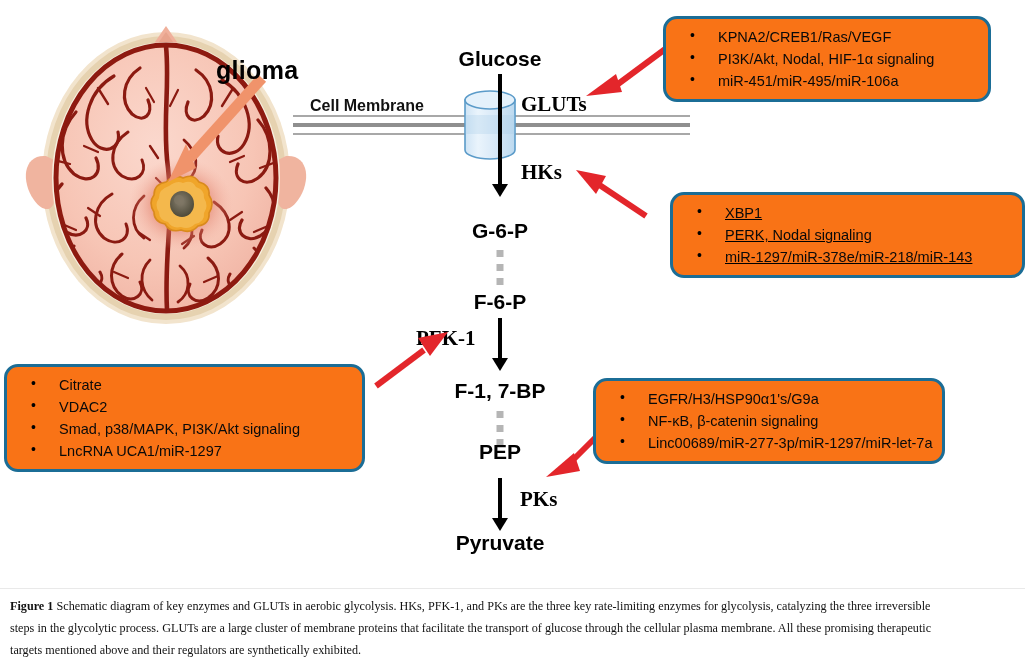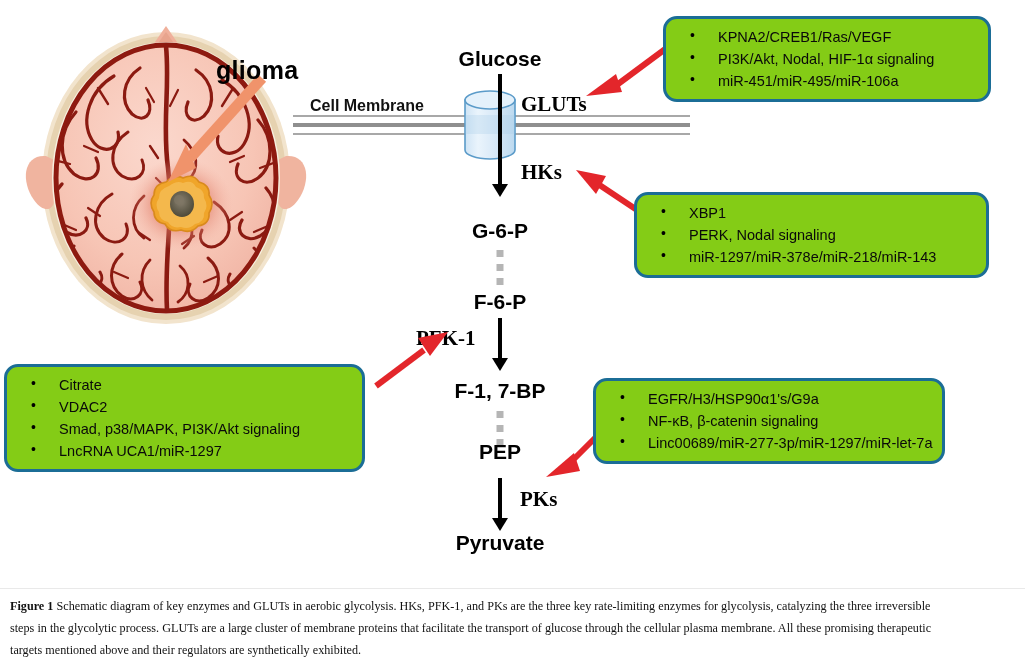--- a/index.html
+++ b/index.html
@@ -73,21 +73,21 @@
     transform: translateX(-50%);
   }
 
   
   .cylinder-wrap { transform: translateX(-50%); }
 
   
   .info-box {
     border: 3px solid #1B6D96;
     border-radius: 14px;
-    background: #84cc16;
+    background: #f97316;
     padding: 7px 10px 7px 10px;
   }
   .info-box ul {
     margin: 0; padding: 0; list-style: none;
   }
   .info-box li {
     position: relative;
     font-size: 14.5px;
     color: #0a0a0a;
     line-height: 1.52;
@@ -352,21 +352,21 @@
   </div>
 
   <div class="abs info-box" style="left:663px; top:16px; width:328px;">
     <ul>
       <li>KPNA2/CREB1/Ras/VEGF</li>
       <li>PI3K/Akt, Nodal, HIF-1α signaling</li>
       <li>miR-451/miR-495/miR-106a</li>
     </ul>
   </div>
 
-  <div class="abs info-box" style="left:634px; top:192px; width:355px;">
+  <div class="abs info-box" style="left:670px; top:192px; width:355px;text-decoration:underline;">
     <ul>
       <li>XBP1</li>
       <li>PERK, Nodal signaling</li>
       <li>miR-1297/miR-378e/miR-218/miR-143</li>
     </ul>
   </div>
 
   <div class="abs info-box" style="left:4px; top:364px; width:361px;">
     <ul>
       <li>Citrate</li>

